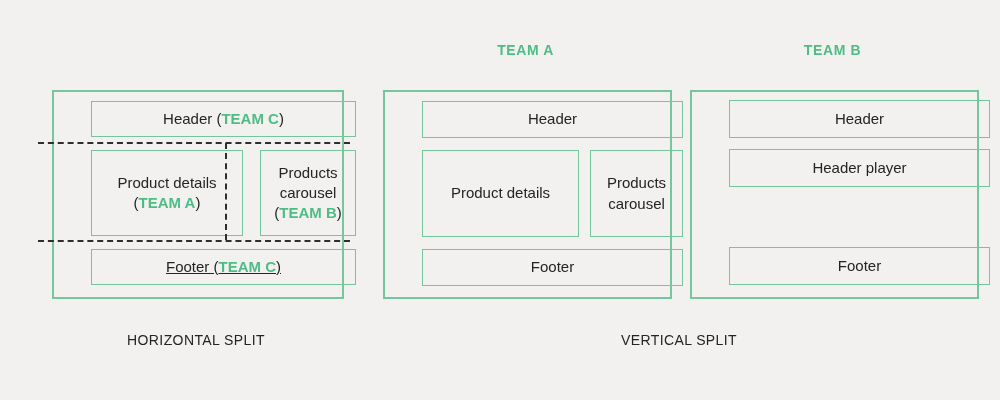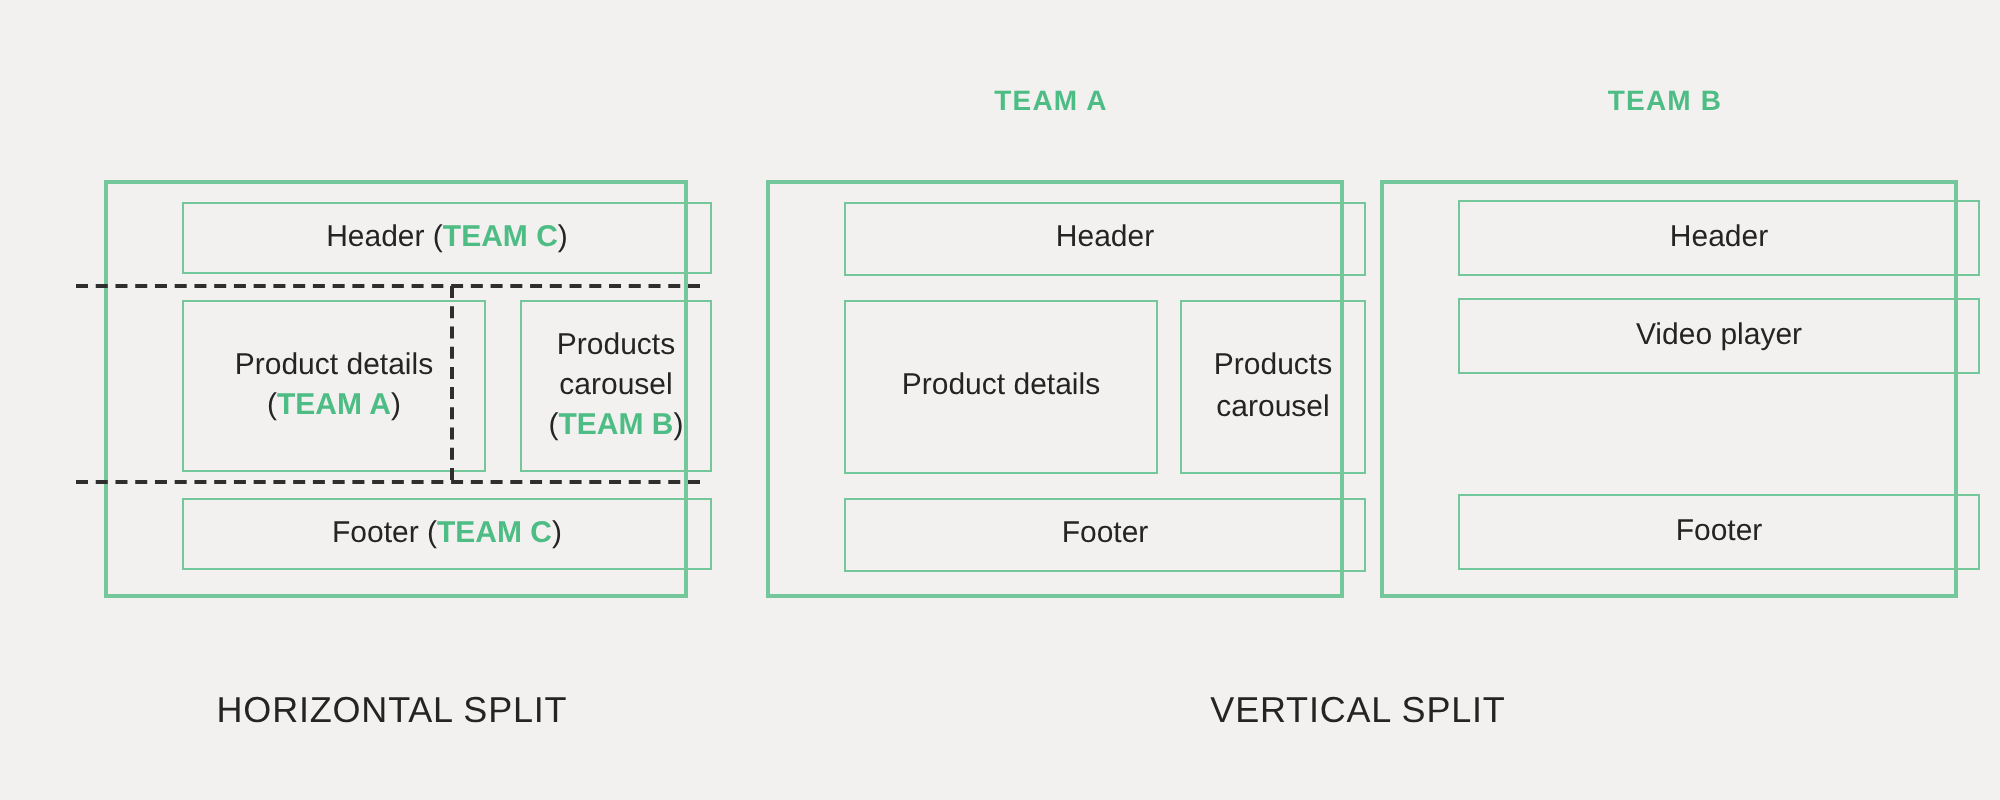--- a/index.html
+++ b/index.html
@@ -22,34 +22,34 @@
     position: absolute; border: 1.5px solid var(--border-green);
     display: flex; flex-direction: column; align-items: center; justify-content: center;
     text-align: center; font-size: 15px; line-height: 1.35;
     box-sizing: border-box;
     margin-left: 27px;
   }
   .team { color: var(--team-green); font-weight: bold; }
   .dash-h { position: absolute; height: 0; border-top: 2px dashed var(--dash-dark); }
   .dash-v { position: absolute; width: 0; border-left: 2px dashed var(--dash-dark); }
   .caption {
-    position: absolute; font-size: 18px; letter-spacing: 0.4px;
-    text-align: center; color: var(--text-dark); margin-top: 13px;
+    position: absolute; font-size: 14px; letter-spacing: 0.4px;
+    text-align: center; color: var(--text-dark);
   }
   .team-title {
     position: absolute; font-size: 14px; font-weight: bold; letter-spacing: 0.6px;
     text-align: center; color: var(--team-green);
   }
 
   
   #hsplit        { left: 52px;  top: 90px;  width: 288px; height: 205px; }
   #hsplit-header { left: 10px;  top: 9px;   width: 265px; height: 36px; }
   #hsplit-pd     { left: 10px;  top: 58px;  width: 152px; height: 86px; }
   #hsplit-pc     { left: 179px; top: 58px;  width: 96px;  height: 86px; }
-  #hsplit-footer { left: 10px;  top: 157px; width: 265px; height: 36px; }
+  #hsplit-footer { left: 10px;  top: 157px; width: 265px; height: 36px; text-decoration: underline; }
   #hsplit-dash1  { left: -16px; top: 50px;  width: 312px; }
   #hsplit-dash2  { left: -16px; top: 148px; width: 312px; }
   #hsplit-dashv  { left: 171px; top: 51px;  height: 97px; }
 
   
   #teama-box     { left: 383px; top: 90px;  width: 285px; height: 205px; }
   #teama-title   { left: 383px; top: 42px;  width: 285px; }
   #teama-header  { left: 10px;  top: 9px;   width: 261px; height: 37px; }
   #teama-pd      { left: 10px;  top: 58px;  width: 157px; height: 87px; }
   #teama-pc      { left: 178px; top: 58px;  width: 93px;  height: 87px; }
@@ -117,21 +117,21 @@
       <div>Footer</div>
     </div>
   </section>
 
   <div class="team-title" id="teamb-title">TEAM B</div>
   <section class="outer" id="teamb-box">
     <div class="box" id="teamb-row0">
       <div>Header</div>
     </div>
     <div class="box" id="teamb-row1">
-      <div>Video player</div>
+      <div>Header player</div>
     </div>
     <div class="box" id="teamb-row3">
       <div>Footer</div>
     </div>
   </section>
 
   <div class="caption" id="caption-v">VERTICAL SPLIT</div>
 
 </div>
 

